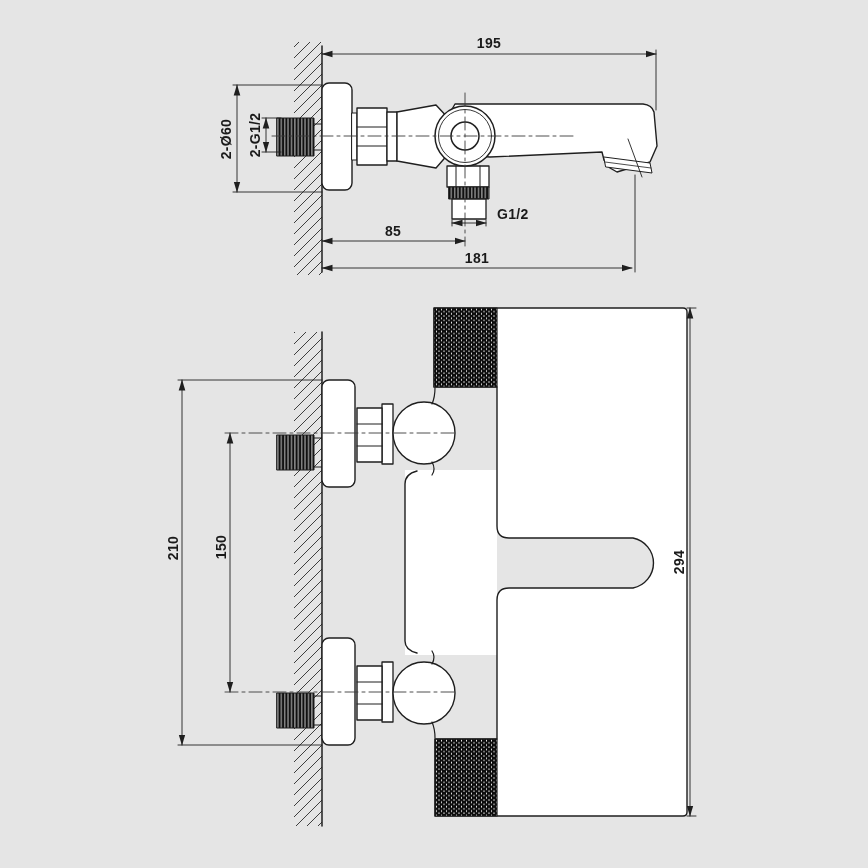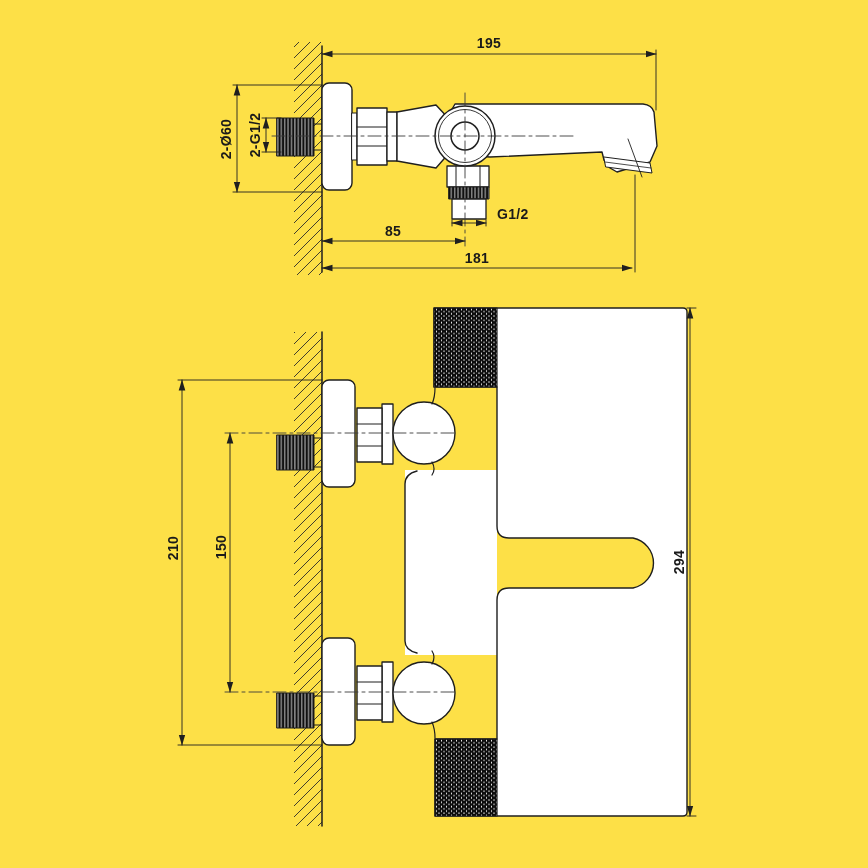--- a/index.html
+++ b/index.html
@@ -1,16 +1,16 @@
 <!DOCTYPE html>
 <html><head>
 <meta charset="utf-8">
 <style>
   html,body{margin:0;padding:0;background:#ffffff;}
-  .canvas{position:relative;width:868px;height:868px;background:#fde047;overflow:hidden;
+  .canvas{position:relative;width:868px;height:868px;background:#e5e5e5;overflow:hidden;
           font-family:"Liberation Sans", sans-serif;}
   svg{position:absolute;left:0;top:0;}
   text{font-family:"Liberation Sans", sans-serif;font-weight:bold;fill:#1a1a1a;}
   .dim-label{font-size:14px;letter-spacing:.3px;}
 </style>
 </head>
 <body>
 
 <div class="canvas">
 <svg width="868" height="868" viewBox="0 0 868 868">

